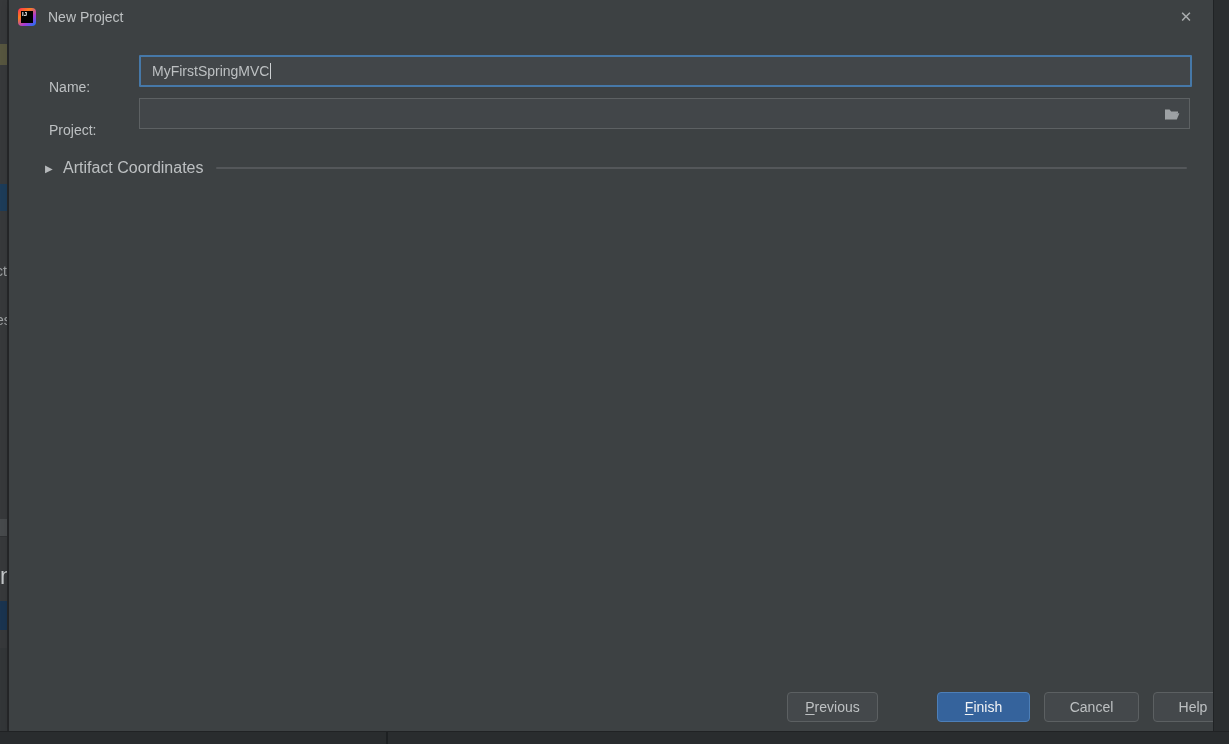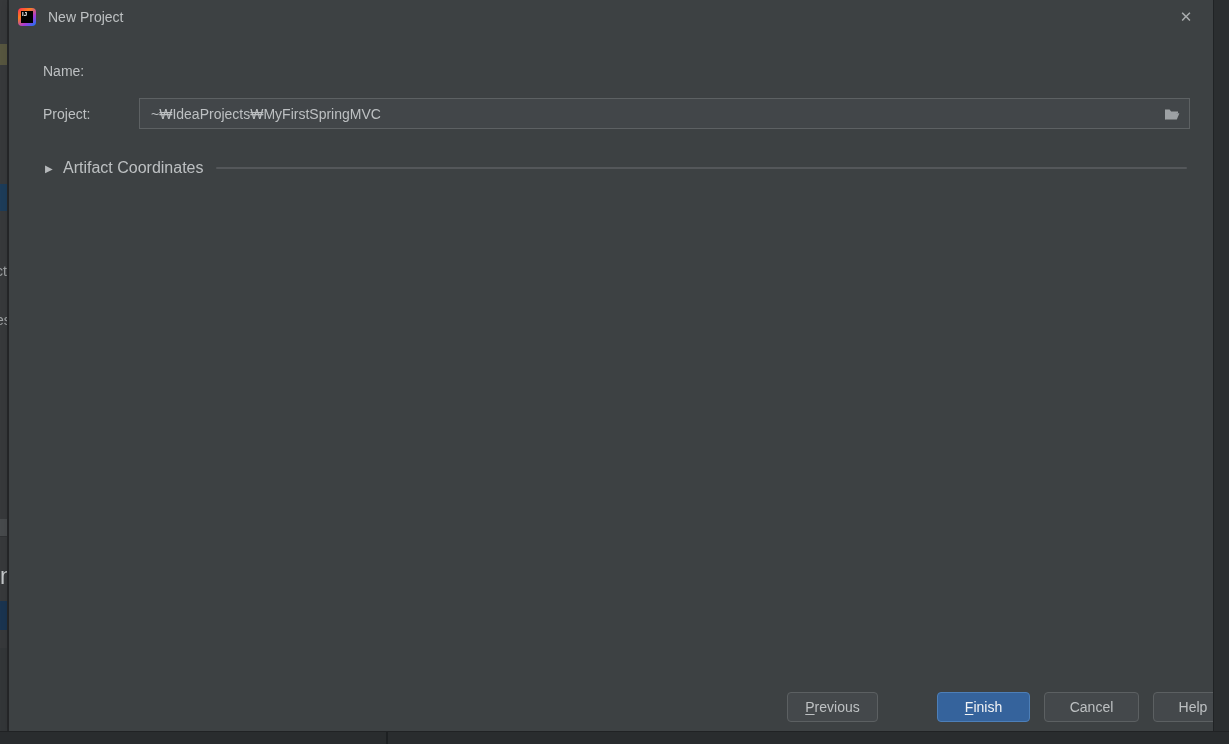--- a/index.html
+++ b/index.html
@@ -33,21 +33,21 @@
   .titlebar { position:absolute; left:0; top:0; width:100%; height:34px; }
   .app-icon { position:absolute; left:9px; top:8px; width:18px; height:18px; border-radius:4px;
               background:linear-gradient(140deg,#fe2857 0%,#fc801d 32%,#a838d8 66%,#087cfa 100%); }
   .app-icon .inner { position:absolute; left:3px; top:3px; right:3px; bottom:3px; background:#000;
               color:#fff; font-size:6px; font-weight:bold; line-height:7px; padding-left:1px; }
   .dialog-title { position:absolute; left:39px; top:9px; font-size:14px; color:var(--text,#bdc0c2); }
   .close-btn { position:absolute; left:1164px; top:3px; width:26px; height:26px;
                display:flex; align-items:center; justify-content:center; cursor:default; }
   .close-btn .glyph { color:#a9acae; font-size:15px; line-height:15px; }
 
-  .field-label { position:absolute; left:34px; font-size:14px; color:var(--text,#bdc0c2); }
+  .field-label { position:absolute; left:40px; font-size:14px; color:var(--text,#bdc0c2);margin-top:16px; }
   .lbl-name { top:63px; }
   .lbl-location { top:106px; }
 
   .text-field { position:absolute; left:130px; background:var(--field-bg,#424649);
                 display:flex; align-items:center; padding-left:11px; font-size:14px;
                 color:var(--text,#bdc0c2); white-space:nowrap; }
   .field-name { top:55px; width:1053px; height:32px; border:2px solid var(--focus-border,#4678a8); border-radius:1px; }
   .field-location { top:98px; width:1051px; height:31px; border:1px solid var(--field-border,#5d6163); padding-right:34px; }
 
   .caret { display:inline-block; width:1px; height:16px; background:#cdd0d2; margin-left:1px;
@@ -98,24 +98,27 @@
       <div class="app-icon">
         <div class="inner">IJ</div>
       </div>
       <div class="dialog-title">New Project</div>
       <div class="close-btn">
         <span class="glyph">✕</span>
       </div>
     </div>
 
     <div class="field-label lbl-name">Name:</div>
+    <div class="text-field field-name">
+      <span>MyFirstSpringMVC</span>
+        <span class="caret"></span>
+    </div>
 
     <div class="field-label lbl-location">Project:</div>
     <div class="text-field field-location">
-      <span>~₩IdeaProjects₩MyFirstSpringMVC</span>
       <div class="browse-btn">
         <svg viewBox="0 0 16 14">
           <polygon points="1,12.5 1,2.5 5.6,2.5 7.1,4.4 14,4.4 14,6"></polygon>
           <polygon points="3.6,6.2 15.4,6.2 12.8,12.5 1,12.5"></polygon>
         </svg>
       </div>
     </div>
 
     <div class="section-row">
       <span class="tri">▶</span>

